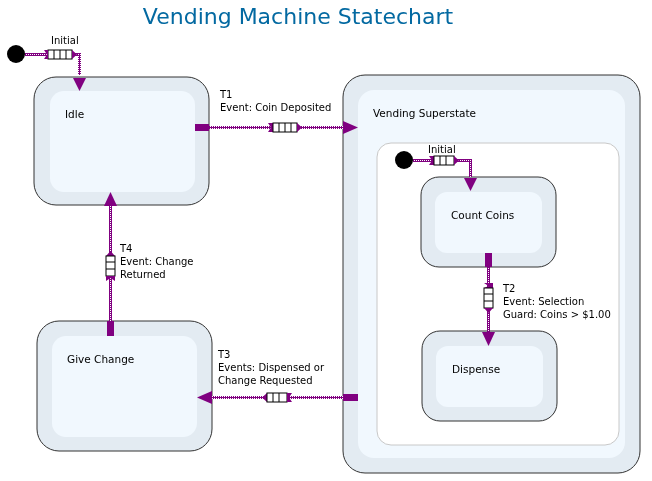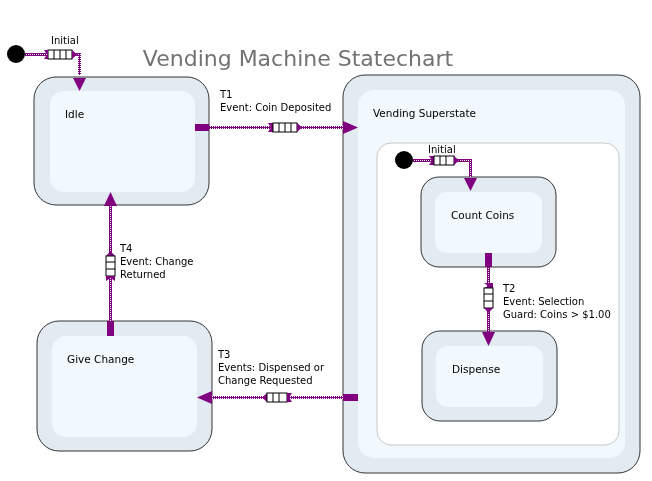--- a/index.html
+++ b/index.html
@@ -1,19 +1,19 @@
 <!DOCTYPE html>
 <html><head>
 <meta charset="utf-8">
 <style>
   html, body { margin:0; padding:0; background:#ffffff; }
   body { width:652px; height:481px; position:relative; overflow:hidden;
          font-family:"DejaVu Sans", sans-serif; }
   #title { position:absolute; left:0; top:4px; width:596px; text-align:center;
-           font-size:22px; color:#737373; letter-spacing:0;margin-top:42px; }
+           font-size:22px; color:#0369a1; letter-spacing:0; }
   svg { position:absolute; left:0; top:0; }
   .lbl { font-family:"DejaVu Sans", sans-serif; font-size:10px; fill:#000; }
   .slbl { font-family:"DejaVu Sans", sans-serif; font-size:10.5px; fill:#000; }
 </style>
 </head>
 <body>
 
 <div id="title">Vending Machine Statechart</div>
 
 <svg width="652" height="481" viewBox="0 0 652 481">

